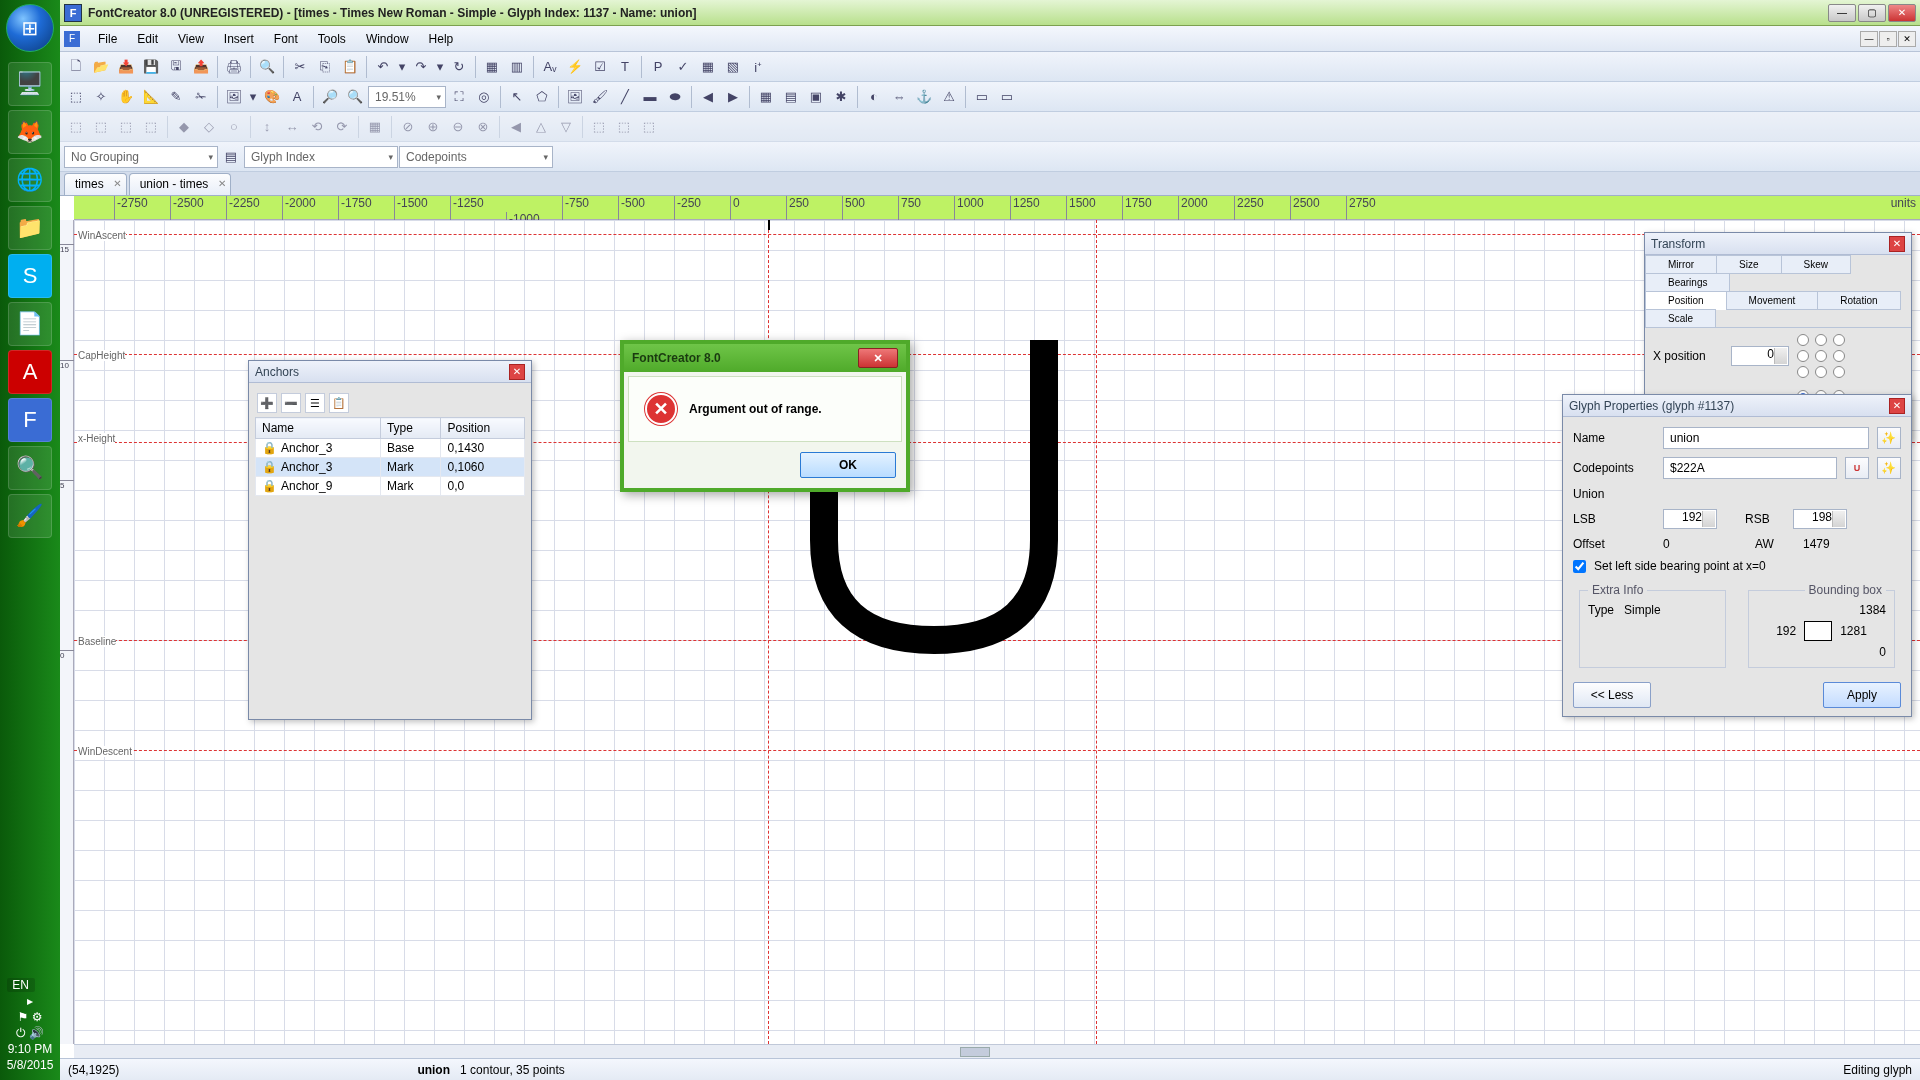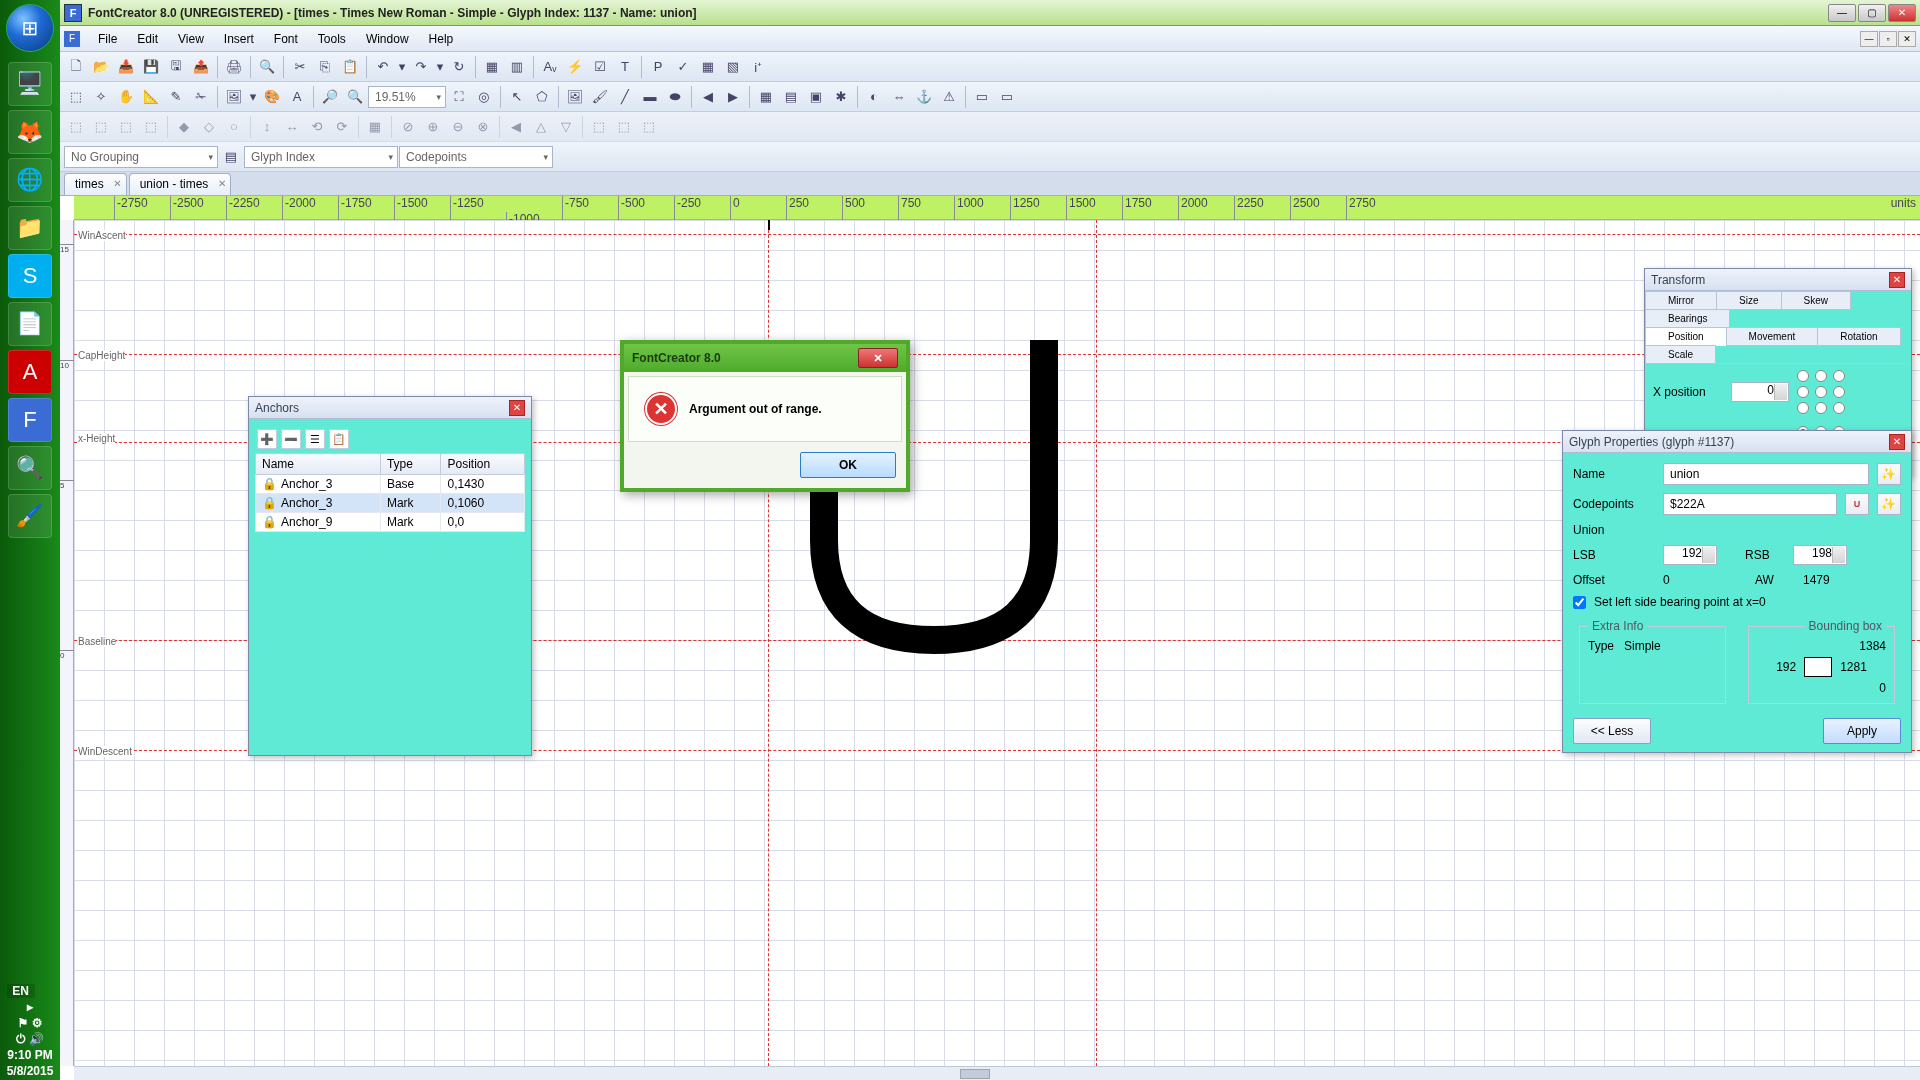--- a/index.html
+++ b/index.html
@@ -3,21 +3,21 @@
 <meta charset="utf-8">
 <style>
 * { box-sizing: border-box; margin: 0; padding: 0; font-family: "Segoe UI", Tahoma, sans-serif; font-size: 12px; }
 body { width: 1920px; height: 1080px; overflow: hidden; background: #fff; position: relative; }
 
 
 .win-taskbar { position: absolute; left: 0; top: 0; width: 60px; height: 1080px; background: linear-gradient(to right,#0a5a0a,#1a8a1a); z-index: 100; display: flex; flex-direction: column; align-items: center; padding-top: 4px; }
 .start-orb { width: 48px; height: 48px; border-radius: 50%; background: radial-gradient(circle at 35% 30%, #7fc4ff 0%, #1e6bd6 40%, #0b3a7a 100%); border: 1px solid #2a6; margin-bottom: 8px; display:flex;align-items:center;justify-content:center;color:#fff;font-size:20px;}
 .tb-icon { width: 44px; height: 44px; margin: 2px 0; background: rgba(255,255,255,.1); border: 1px solid rgba(255,255,255,.15); border-radius: 4px; display:flex; align-items:center; justify-content:center; font-size:22px;}
 .tb-spacer { flex:1; }
-.tb-tray { color:#fff; text-align:center; font-size:11px; font-weight:bold;}
+.tb-tray { color:#fff; text-align:center; font-size:11px; padding-bottom:6px;}
 .tb-tray div{margin:2px 0;}
 .tb-lang{ background:rgba(0,0,0,.15); width:28px; margin:4px auto; border-radius:2px;}
 
 
 .app { position: absolute; left: 60px; top: 0; right: 0; bottom: 0; display: flex; flex-direction: column; background: #e8edf5; }
 
 
 .titlebar { height: 26px; background: linear-gradient(#e4f5d4,#b8e08c); display:flex; align-items:center; padding:0 4px; border-bottom:1px solid #7ca050;}
 .titlebar .app-icon { width:18px;height:18px;background:#3a6cd4;color:#fff;display:flex;align-items:center;justify-content:center;font-weight:bold;font-size:11px;margin-right:6px;border:1px solid #234;}
 .titlebar .title { font-weight:bold; color:#222; flex:1;}
@@ -60,21 +60,21 @@
 
 
 .glyph-u{position:absolute;width:260px;height:320px;}
 .glyph-u svg{width:100%;height:100%;}
 
 
 .statusbar{height:22px;background:linear-gradient(#f4f7fd,#e4eaf4);border-top:1px solid #b8c4d8;display:flex;align-items:center;padding:0 8px;gap:18px;}
 .statusbar .sb-right{margin-left:auto;}
 
 
-.panel{position:absolute;background:#5eead4;border:1px solid #7a8aa8;box-shadow:2px 2px 6px rgba(0,0,0,.25);margin-top:36px;}
+.panel{position:absolute;background:#e5e5e5;border:1px solid #7a8aa8;box-shadow:2px 2px 6px rgba(0,0,0,.25);}
 .panel-title{height:22px;background:linear-gradient(#eef2fa,#d8e0f0);border-bottom:1px solid #b0bcd4;display:flex;align-items:center;padding:0 6px;font-size:12px;color:#345;}
 .panel-title .pclose{margin-left:auto;width:16px;height:16px;background:#d44;color:#fff;display:flex;align-items:center;justify-content:center;font-size:10px;border:1px solid #a22;}
 .panel-body{padding:6px;}
 
 
 .anchors-tb{display:flex;gap:4px;padding:4px 2px;}
 .anchors-tb div{width:20px;height:20px;border:1px solid #c4ccdc;background:#fff;display:flex;align-items:center;justify-content:center;font-size:11px;}
 .anch-table{width:100%;border-collapse:collapse;background:#fff;}
 .anch-table th{background:linear-gradient(#f8faff,#e4eaf4);border:1px solid #c4ccdc;padding:3px 6px;text-align:left;font-weight:normal;}
 .anch-table td{border:1px solid #e4e8f0;padding:2px 6px;}
@@ -352,20 +352,25 @@
         <svg viewBox="0 0 260 320">
             <path d="M 20 0 L 20 200 Q 20 300 130 300 Q 240 300 240 200 L 240 0" fill="none" stroke="#000" stroke-width="28"></path>
           </svg>
       </div>
     </div>
     <div class="scrollbar-h">
         <div class="thumb"></div>
       </div>
   </div>
 
+  <div class="statusbar">
+    <span>(54,1925)</span>
+    <span style="margin-left:280px"><b>union</b>&nbsp;&nbsp;&nbsp;<span>1 contour, 35 points</span></span>
+    <span class="sb-right">Editing glyph</span>
+  </div>
 
 </div>
 
 <div class="panel" style="left:248px;top:360px;width:284px;height:360px">
   <div class="panel-title">
     <span>Anchors</span>
     <div class="pclose">✕</div>
   </div>
   <div class="panel-body">
     <div class="anchors-tb">

